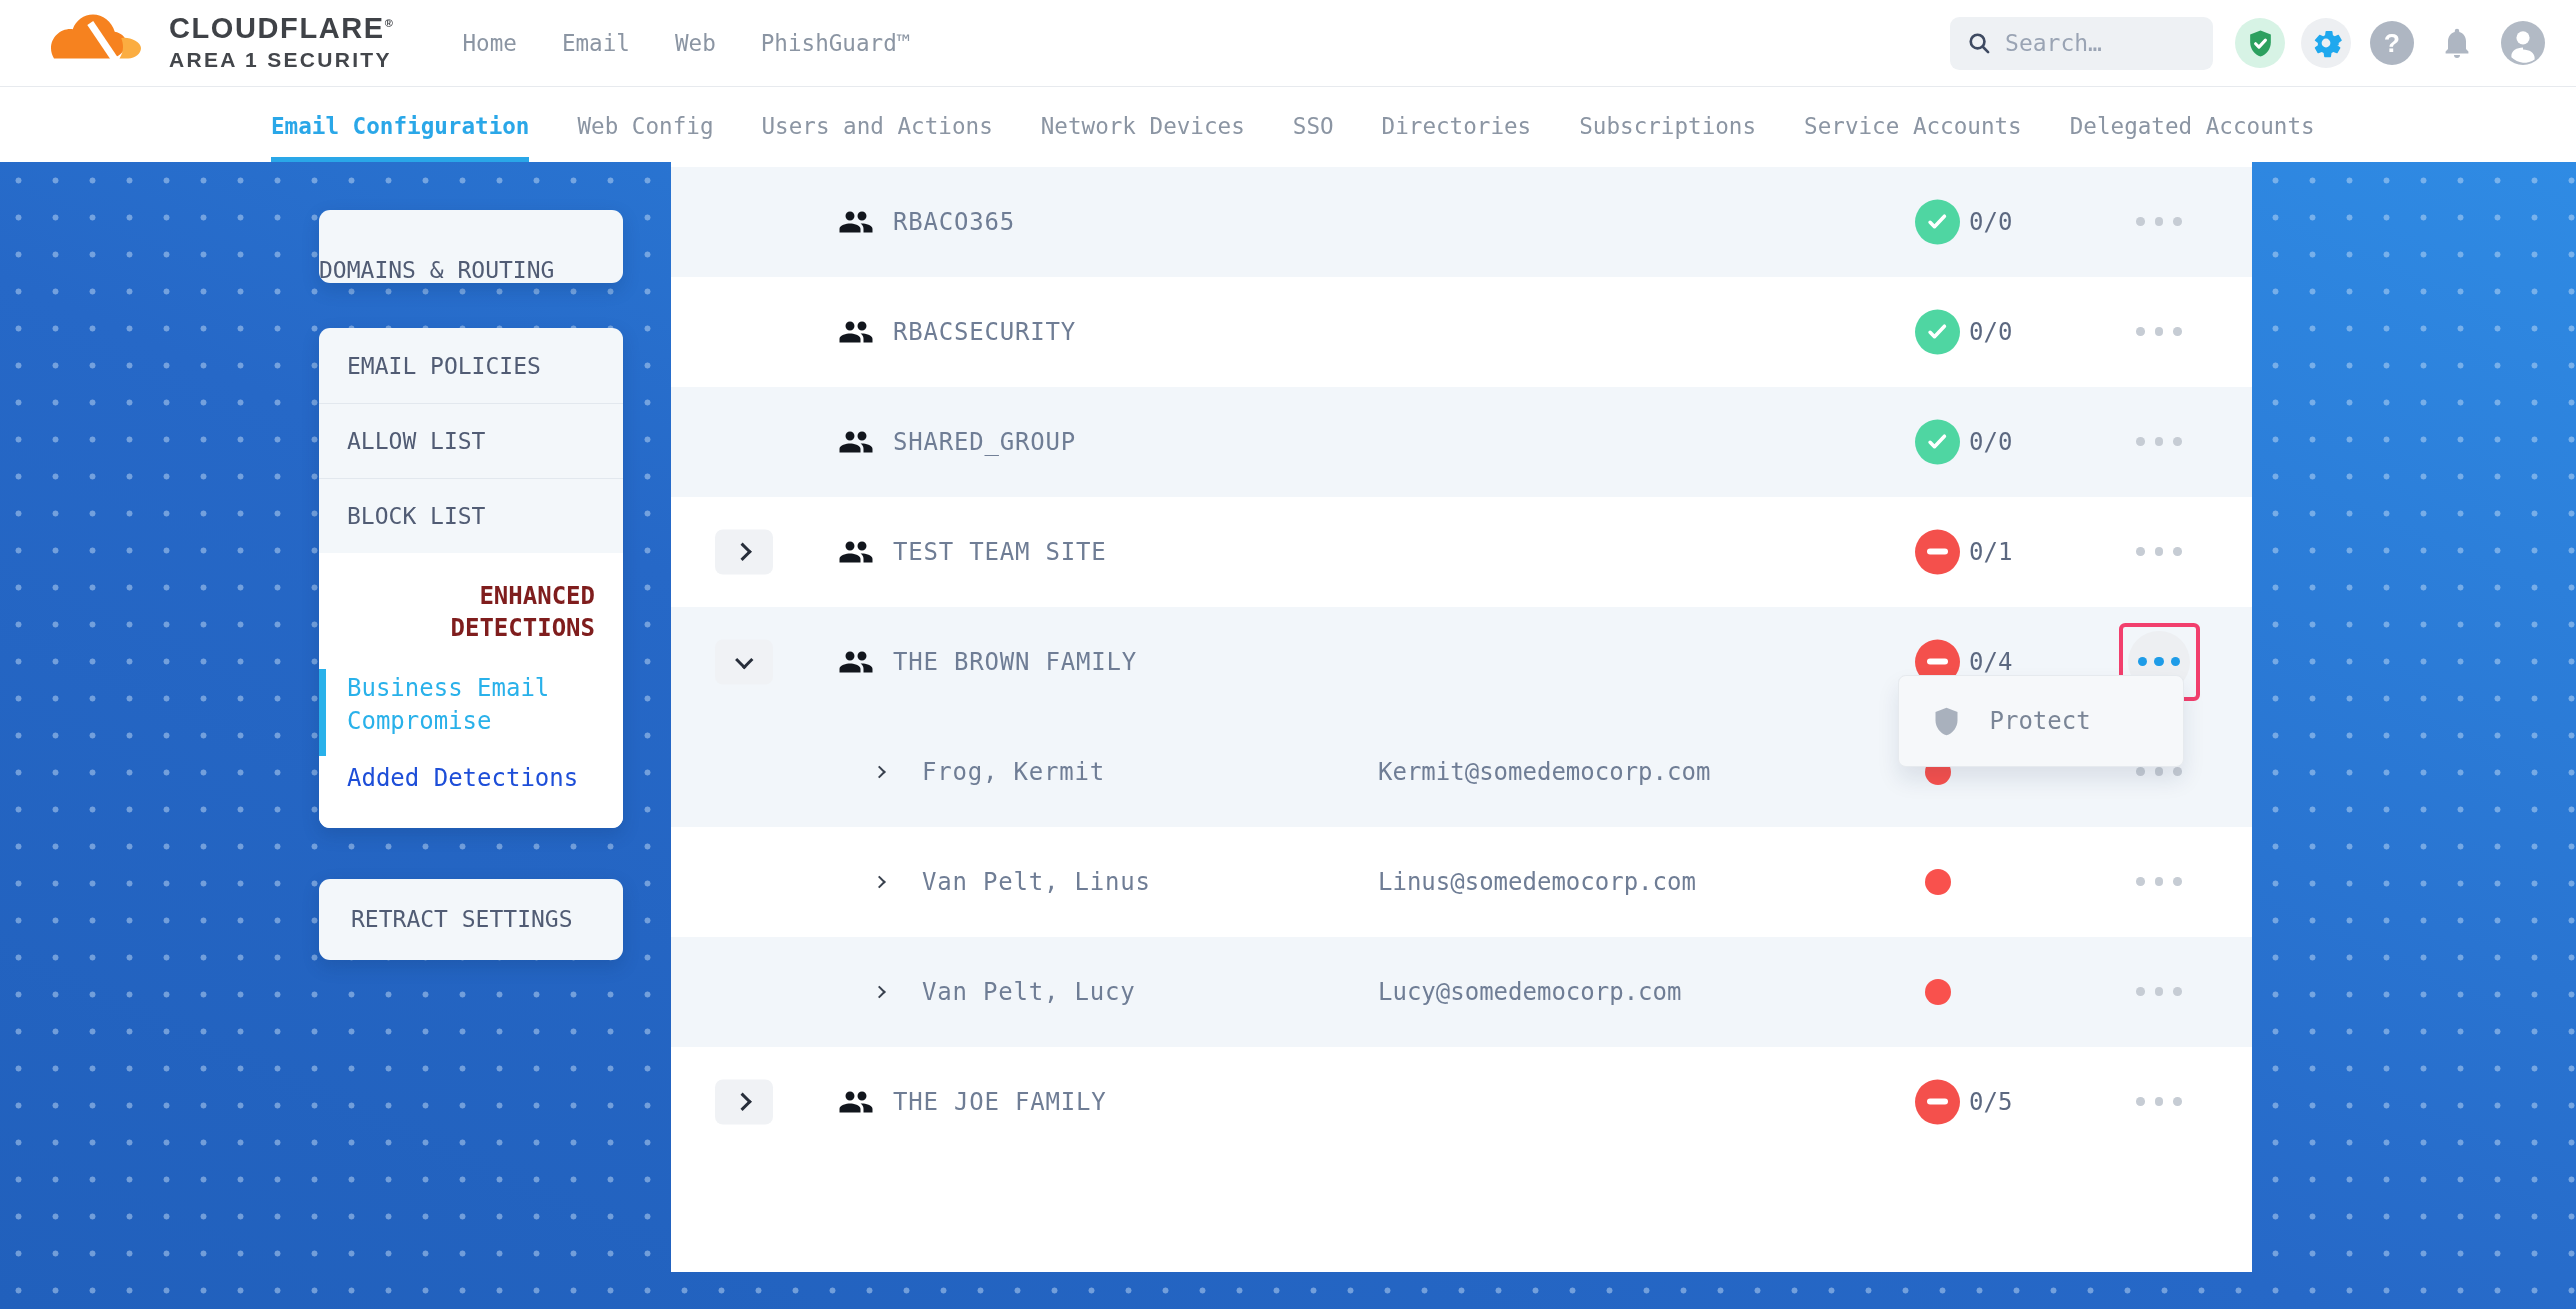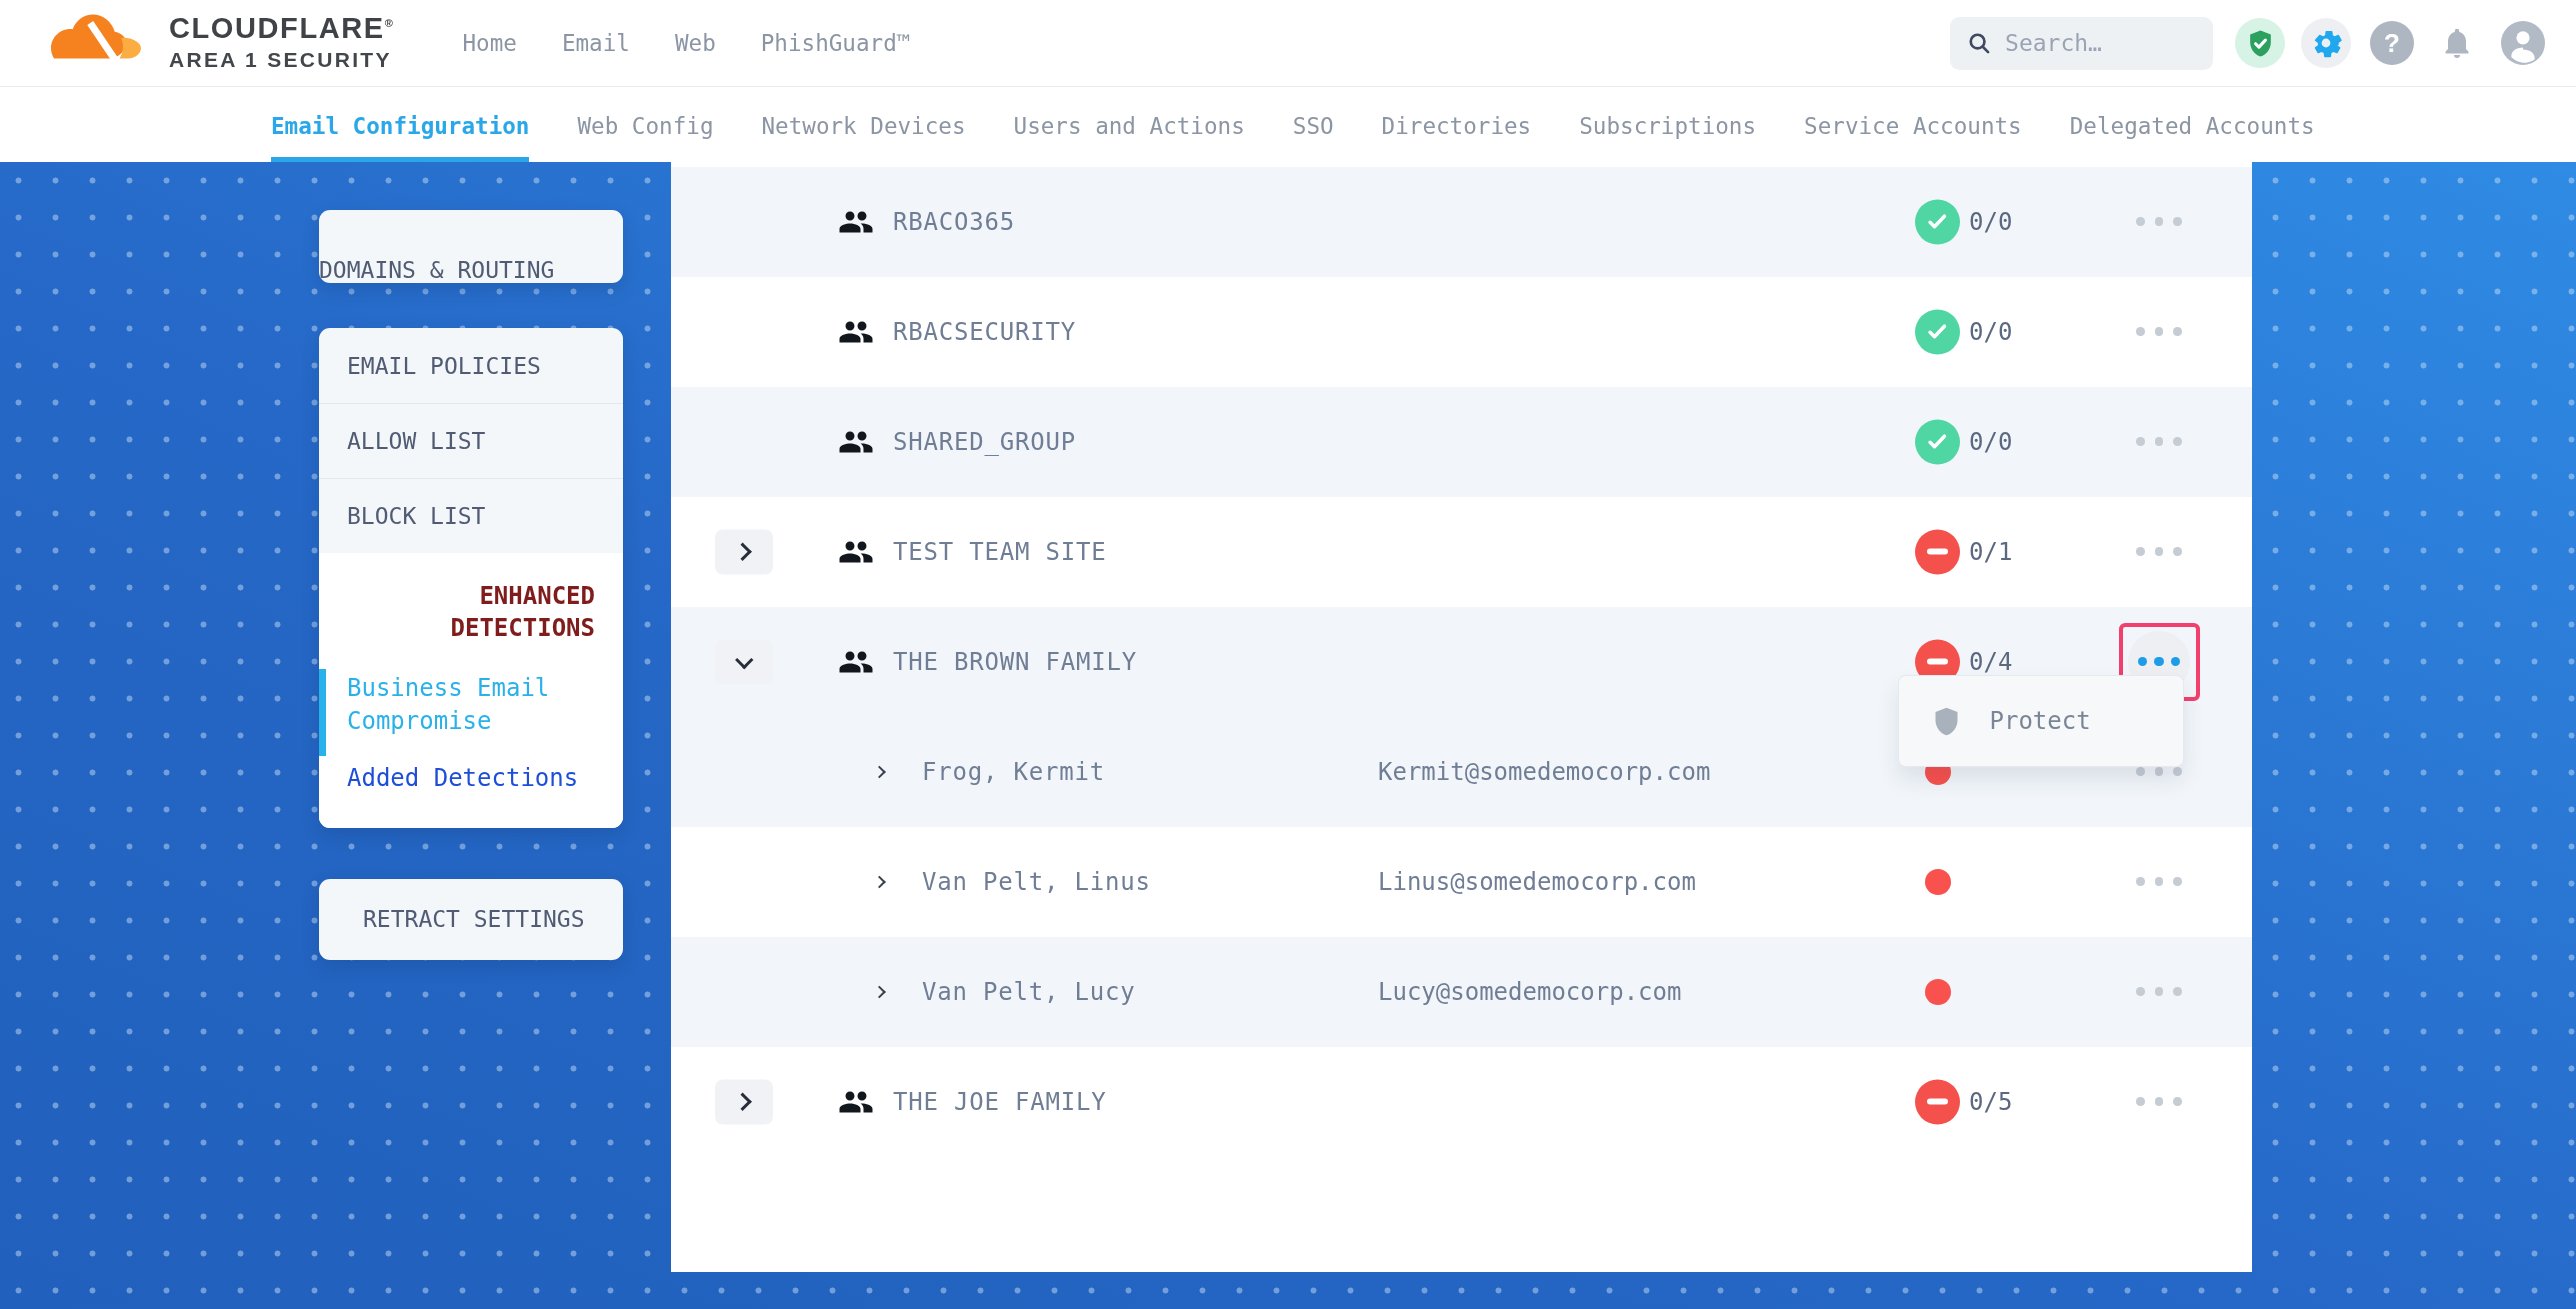--- a/index.html
+++ b/index.html
@@ -54,21 +54,21 @@
   .side-label { font-size:23px; color:#515c74; }
   .card.list { margin-top:45px; }
   .side-item { height:75px; display:flex; align-items:center; padding-left:28px; cursor:pointer; }
   .side-item + .side-item { border-top:1.6px solid #e2e8ee; }
   .enhanced { background:#fff; padding:28px 28px 36px 28px; }
   .enh-title { font-size:24px; font-weight:bold; color:#7f1d1d; line-height:1.32;text-align:right; }
   .bec { position:relative; margin:28px 0 0 0; cursor:pointer; }
   .bec-bar { position:absolute; left:-28px; top:-3.1px; width:7px; height:87px; background:#29b1ea; }
   .bec-label { font-size:24px; color:#29b1ea; line-height:1.38; }
   .added { margin-top:25px; font-size:24px; color:#1d4ed8; cursor:pointer; }
-  .card.retract { margin-top:51px; height:81px; display:flex; align-items:center; padding-left:44px; }
+  .card.retract { margin-top:51px; height:81px; display:flex; align-items:center; padding-left:32px; }
 
   
   .table { position:absolute; left:671px; top:0; width:1581px; height:1110px; background:#fff; padding-top:4.7px; }
   .row { position:relative; height:110px; }
   .row.light { background:#f2f6fa; }
   .row > * { position:absolute; top:50%; transform:translateY(-50%); }
 
   .expand { left:44px; width:58px; height:45px; border-radius:7.8px; background:#f0f2f5; border:none; cursor:pointer;
             display:flex; align-items:center; justify-content:center; }
   .chev { width:12.5px; height:12.5px; border-right:3.1px solid #272e3a; border-bottom:3.1px solid #272e3a; display:inline-block; }
@@ -164,22 +164,22 @@
           <circle cx="12" cy="9.4" r="3.3" fill="#fff"></circle>
           <path d="M12 14.2c-3.2 0-5.8 1.8-5.8 4v.9A10.9 10.9 0 0012 21.9c2.2 0 4.2-.6 5.8-1.7v-1c0-2.2-2.6-4-5.8-4z" fill="#fff"></path>
         </svg>
       </div>
     </div>
   </header>
 
   <nav class="tabs">
     <div class="tab active">Email Configuration</div>
     <div class="tab">Web Config</div>
+    <div class="tab">Users and Actions</div>
     <div class="tab">Network Devices</div>
-    <div class="tab">Users and Actions</div>
     <div class="tab">SSO</div>
     <div class="tab">Directories</div>
     <div class="tab">Subscriptions</div>
     <div class="tab">Service Accounts</div>
     <div class="tab">Delegated Accounts</div>
   </nav>
 
   <main class="content">
 
     <aside class="sidebar">

